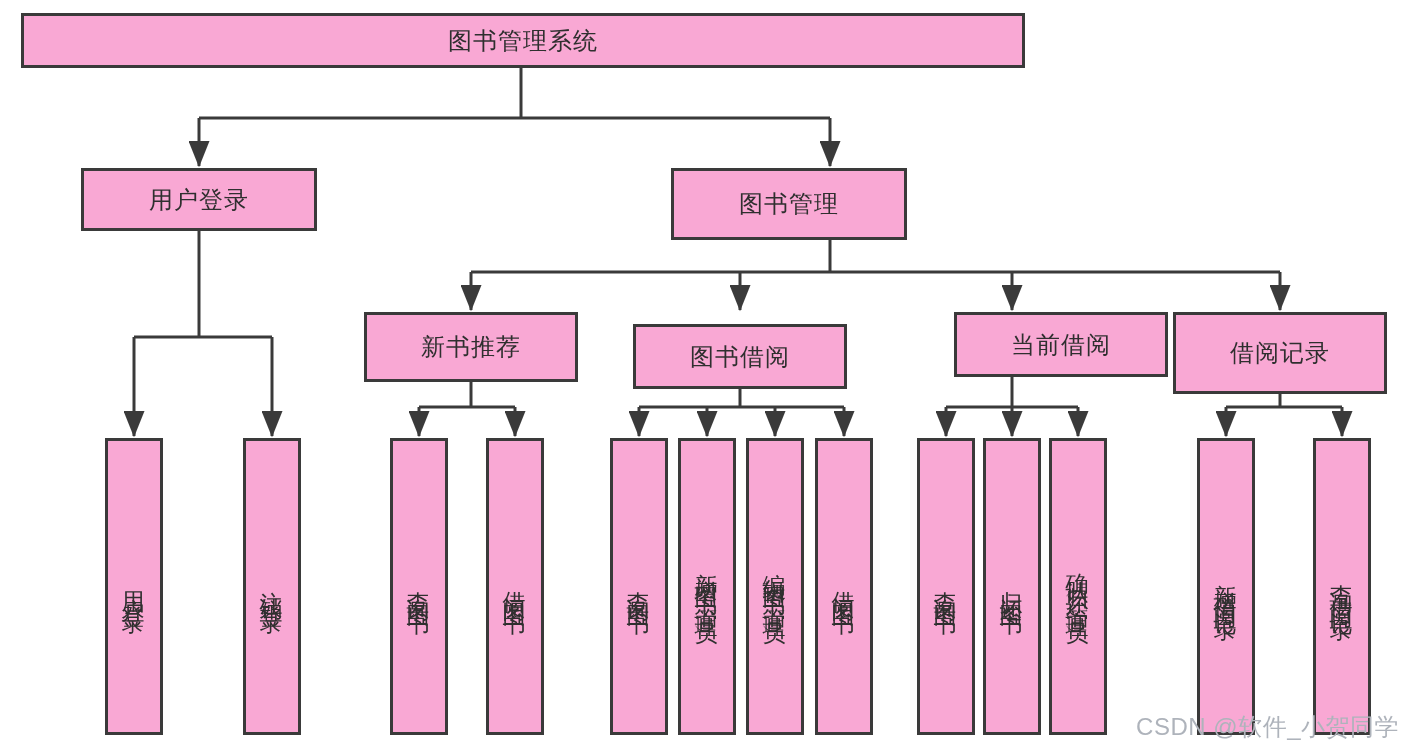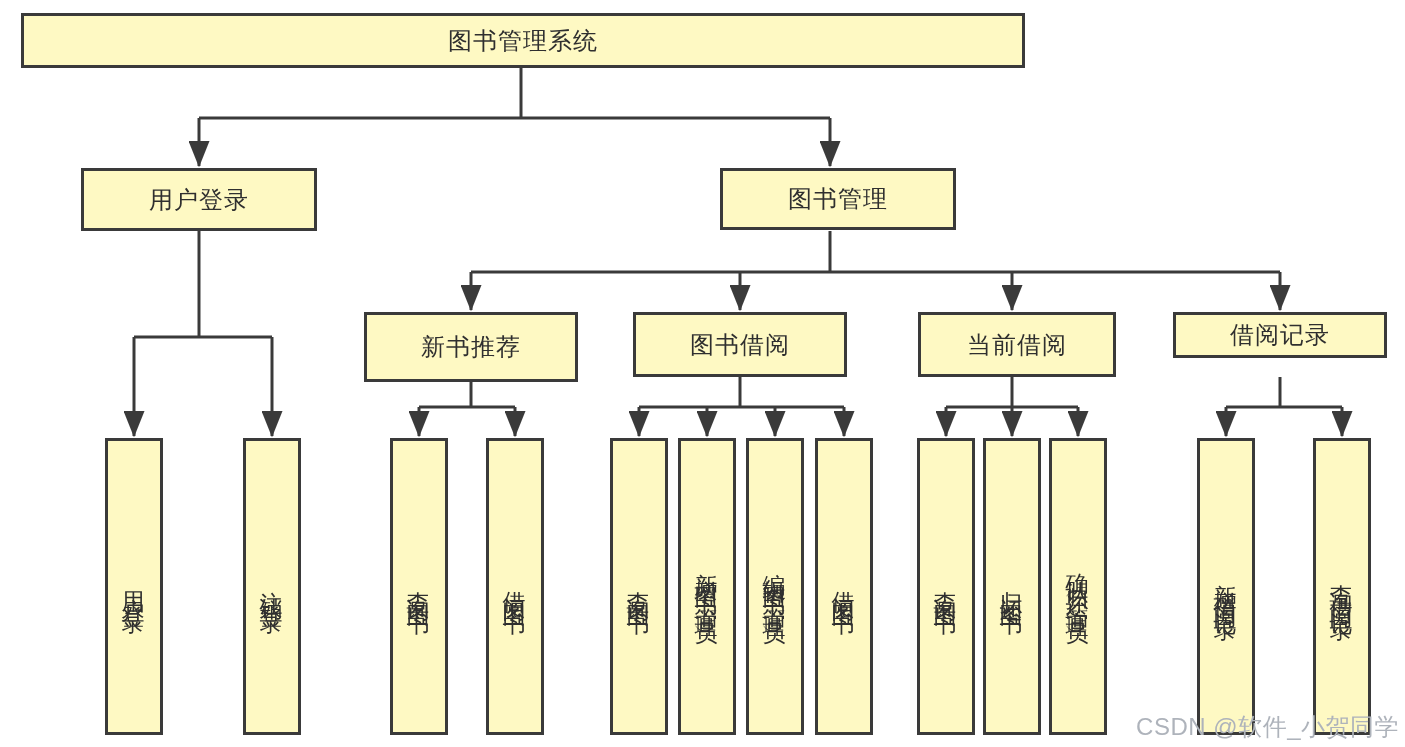--- a/index.html
+++ b/index.html
@@ -6,21 +6,21 @@
   body {
     width:1405px; height:747px; position:relative; overflow:hidden;
     background:var(--background,#ffffff);
     font-family:"Liberation Sans", sans-serif;
   }
   svg.connectors { position:absolute; left:0; top:0; z-index:1; }
   .cline { stroke:var(--line,#3a3a3a); stroke-width:3; fill:none; }
   .ahead { fill:var(--line,#3a3a3a); }
   .box {
     position:absolute; box-sizing:border-box; z-index:2;
-    border:3px solid var(--line,#3a3a3a); background:#fef9c3;
+    border:3px solid var(--line,#3a3a3a); background:#f9a8d4;
     display:flex; align-items:center; justify-content:center;
     color:var(--text,#2f2f2f);
   }
   .h { font-size:24px; letter-spacing:1px; white-space:nowrap; }
   .v { font-size:23px; letter-spacing:7px; writing-mode:vertical-rl; text-orientation:mixed; }
   .watermark {
     position:absolute; right:6px; bottom:4px; z-index:3;
     font-size:24px; letter-spacing:0.5px;
     color:var(--watermark,#aeb3bb); white-space:nowrap;
   }
@@ -86,26 +86,26 @@
     <path class="cline" d="M1280,377 V407"></path>
     <path class="cline" d="M1226,407 H1342"></path>
     <path class="cline" d="M1226,407 V436" marker-end="url(#ah)"></path>
     <path class="cline" d="M1342,407 V436" marker-end="url(#ah)"></path>
   </g>
 </svg>
 
 <div class="box h" style="left:21px;top:13px;width:1004px;height:55px">图书管理系统</div>
 
 <div class="box h" style="left:81px;top:168px;width:236px;height:63px">用户登录</div>
-<div class="box h" style="left:720px;top:168px;width:236px;height:62px">图书管理</div>
+<div class="box h" style="left:671px;top:168px;width:236px;height:72px">图书管理</div>
 
 <div class="box h" style="left:364px;top:312px;width:214px;height:70px">新书推荐</div>
-<div class="box h" style="left:633px;top:312px;width:214px;height:65px">图书借阅</div>
-<div class="box h" style="left:918px;top:312px;width:198px;height:65px">当前借阅</div>
-<div class="box h" style="left:1173px;top:312px;width:214px;height:46px">借阅记录</div>
+<div class="box h" style="left:633px;top:324px;width:214px;height:65px">图书借阅</div>
+<div class="box h" style="left:954px;top:312px;width:214px;height:65px">当前借阅</div>
+<div class="box h" style="left:1173px;top:312px;width:214px;height:82px">借阅记录</div>
 
 <div class="box v" style="left:105px;top:438px;width:58px;height:297px">用户登录</div>
 <div class="box v" style="left:243px;top:438px;width:58px;height:297px">注销登录</div>
 
 <div class="box v" style="left:390px;top:438px;width:58px;height:297px">查询图书</div>
 <div class="box v" style="left:486px;top:438px;width:58px;height:297px">借阅图书</div>
 
 <div class="box v" style="left:610px;top:438px;width:58px;height:297px">查询图书</div>
 <div class="box v" style="left:678px;top:438px;width:58px;height:297px">新增图书（管理员）</div>
 <div class="box v" style="left:746px;top:438px;width:58px;height:297px">编辑图书（管理员）</div>

